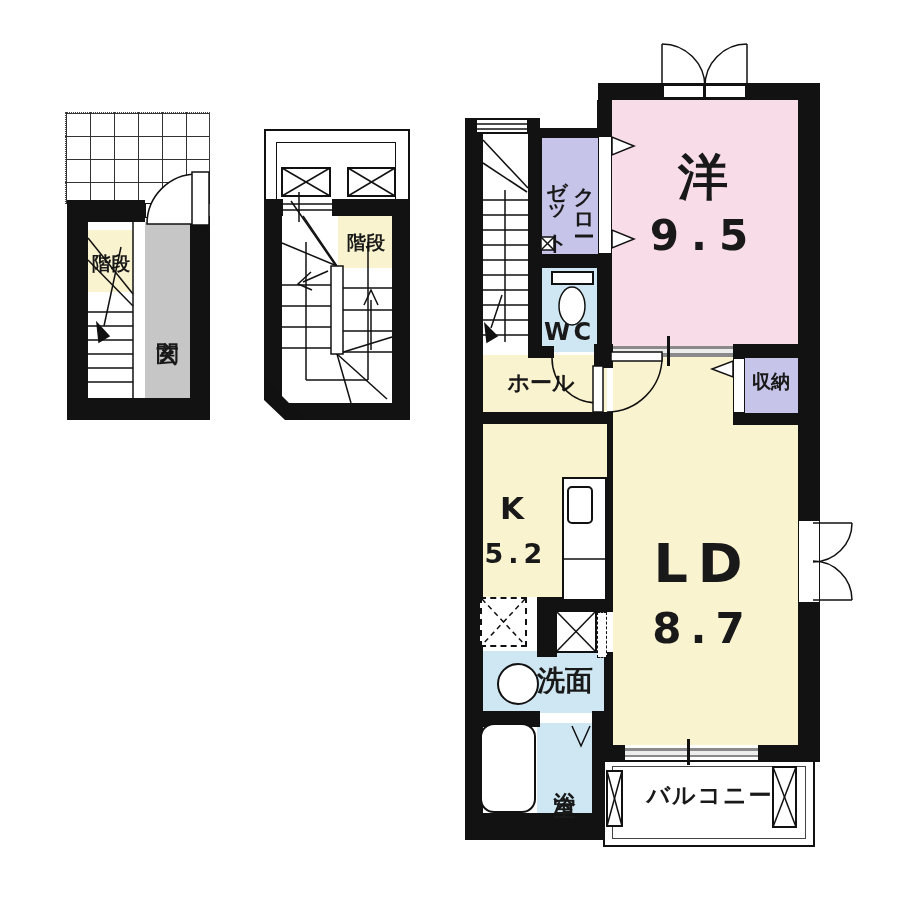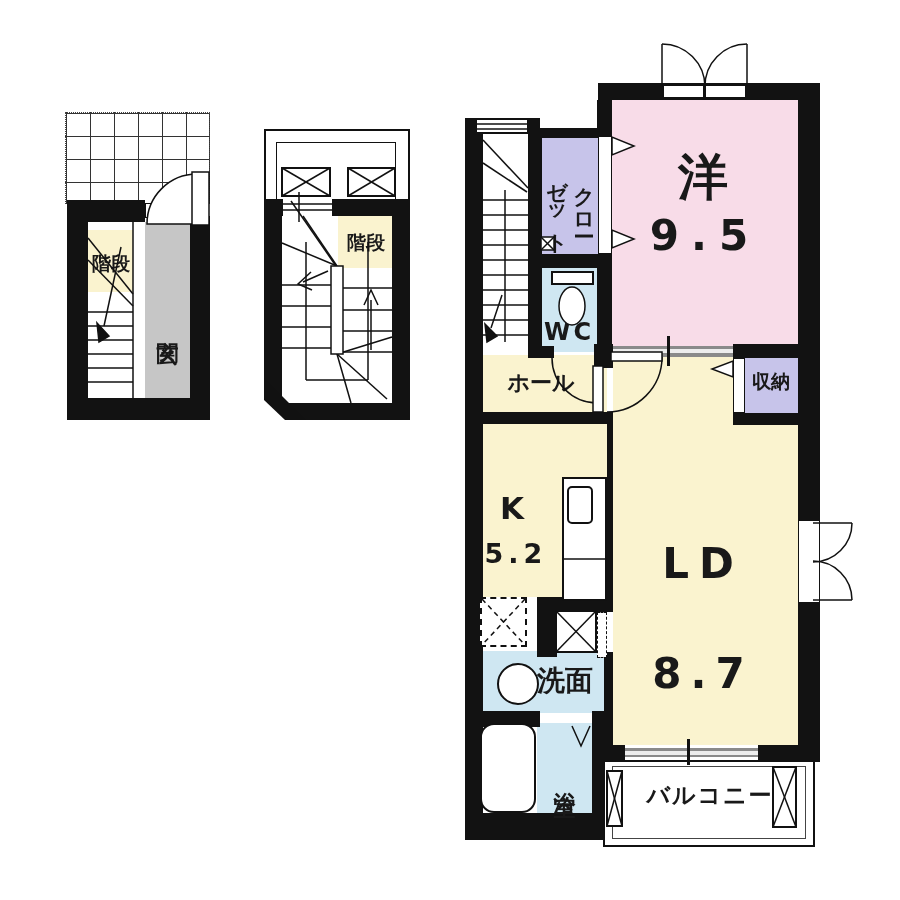--- a/index.html
+++ b/index.html
@@ -117,22 +117,22 @@
 
     <div class="lbl" style="left:648px;top:148px;width:110px;height:58px;font-size:50px;">洋</div>
     <div class="lbl" style="left:640px;top:212px;width:130px;height:48px;font-size:42px;letter-spacing:12px;">9.5</div>
     <div class="lbl vlbl" style="left:570px;top:144px;width:28px;height:112px;font-size:21px;letter-spacing:2px;">クロー</div>
     <div class="lbl vlbl" style="left:543px;top:150px;width:28px;height:112px;font-size:21px;letter-spacing:2px;">ゼット</div>
     <div class="lbl" style="left:540px;top:318px;width:58px;height:30px;font-size:24px;letter-spacing:3px;">WC</div>
     <div class="lbl" style="left:485px;top:370px;width:112px;height:26px;font-size:22px;">ホール</div>
     <div class="lbl" style="left:743px;top:370px;width:56px;height:24px;font-size:19px;text-align:right;">収納</div>
     <div class="lbl" style="left:494px;top:490px;width:36px;height:36px;font-size:31px;">K</div>
     <div class="lbl" style="left:474px;top:538px;width:84px;height:32px;font-size:27px;letter-spacing:5px;">5.2</div>
-    <div class="lbl" style="left:635px;top:538px;width:136px;height:52px;font-size:42px;letter-spacing:10px;">LD</div>
-    <div class="lbl" style="left:633px;top:606px;width:140px;height:46px;font-size:42px;letter-spacing:9px;margin-top:45px;">8.7</div>
+    <div class="lbl" style="left:635px;top:538px;width:136px;height:52px;font-size:54px;letter-spacing:10px;">LD</div>
+    <div class="lbl" style="left:633px;top:606px;width:140px;height:46px;font-size:42px;letter-spacing:9px;">8.7</div>
     <div class="lbl" style="left:534px;top:668px;width:62px;height:26px;font-size:28px;">洗面</div>
     <div class="lbl vlbl" style="left:550px;top:740px;width:30px;height:74px;font-size:22px;">浴室</div>
     <div class="lbl" style="left:628px;top:780px;width:164px;height:30px;font-size:23px;letter-spacing:2px;">バルコニー</div>
   </div>
 
   <svg class="overlay" width="900" height="900" viewBox="0 0 900 900">
 
     <g stroke="#111" stroke-width="1.5" fill="none">
       <path d="M197,224 L147,224 A50 50 0 0 1 197,174 Z" fill="#fff"></path>
       <rect x="192" y="172" width="17" height="53" fill="#fff"></rect>

